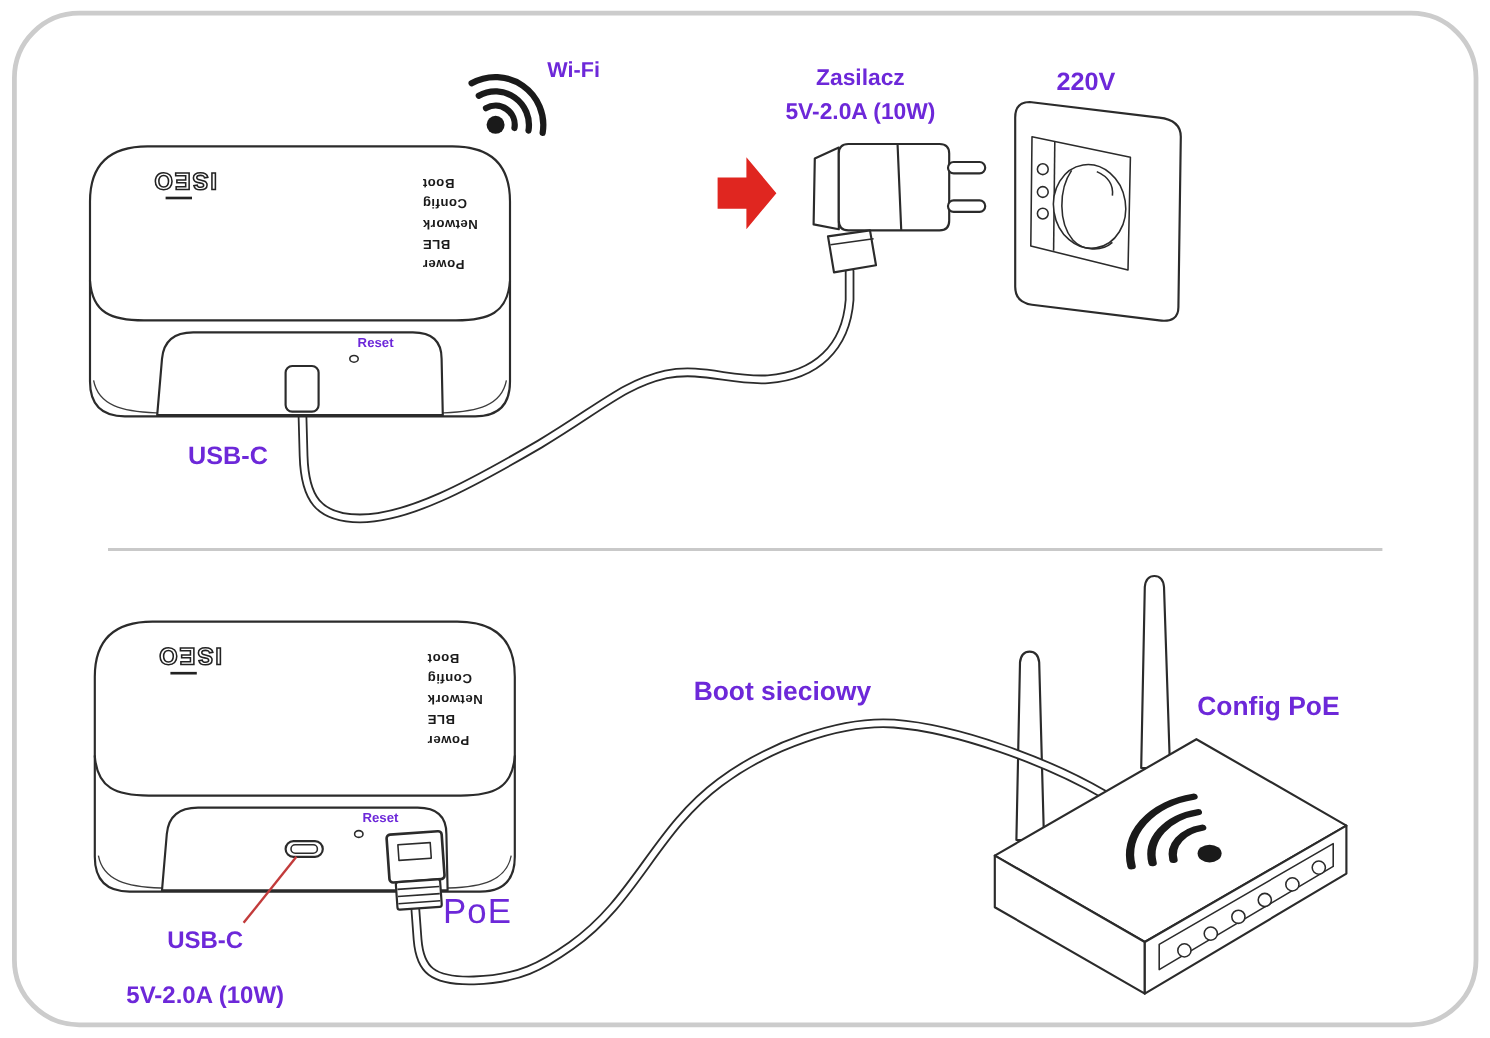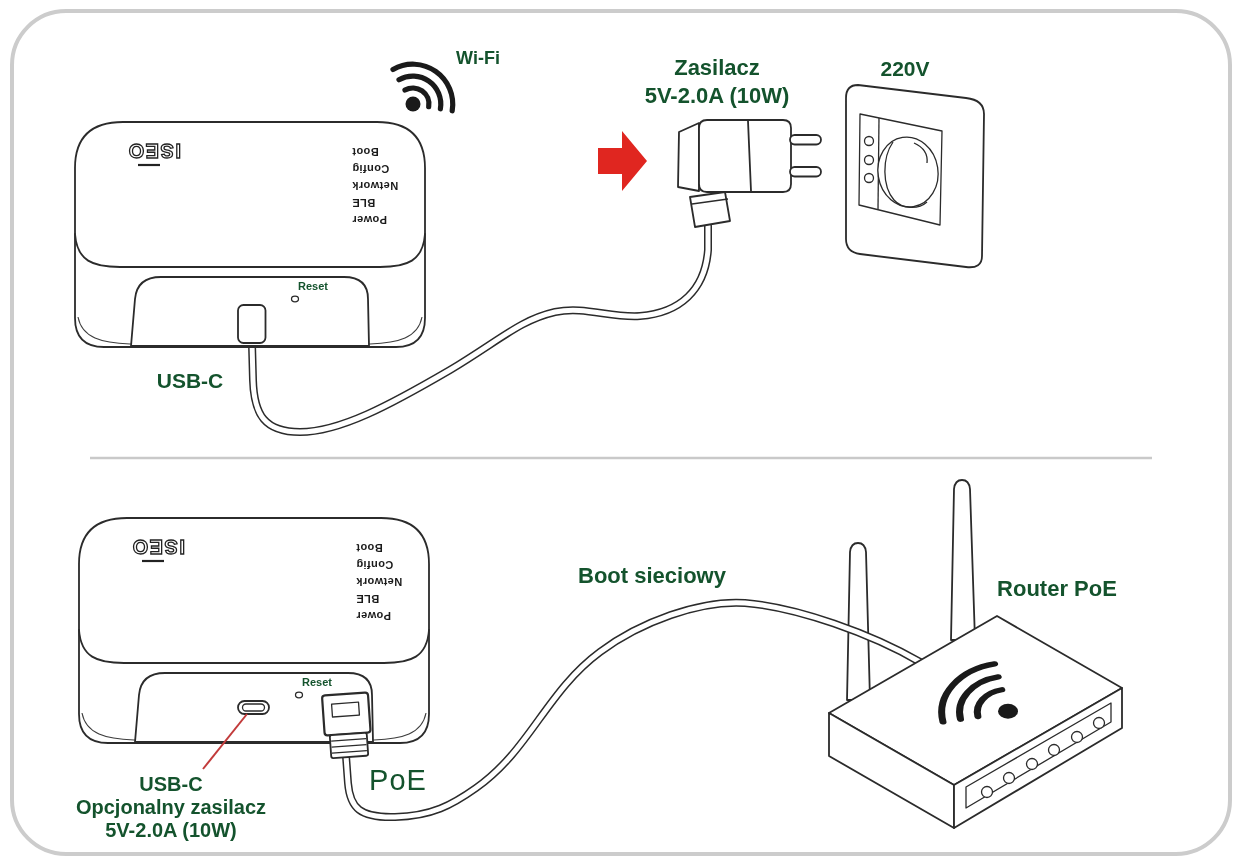--- a/index.html
+++ b/index.html
@@ -18,25 +18,25 @@
   .n{fill:none;}
   .thin{stroke:#3d3d3d;stroke-width:1.1;fill:none;}
   .cable-outer{fill:none;stroke:#2b2b2b;stroke-width:8;stroke-linecap:round;}
   .cable-inner{fill:none;stroke:#ffffff;stroke-width:5;stroke-linecap:round;}
   .wifi{fill:none;stroke:#1a1a1a;stroke-width:5.2;stroke-linecap:round;}
   .wifi-r{fill:none;stroke:#1a1a1a;stroke-width:7;stroke-linecap:round;}
   .logo{font-family:"Liberation Sans",sans-serif;font-size:20px;font-weight:800;
         letter-spacing:1.5px;fill:#ffffff;stroke:#222222;stroke-width:1.3px;}
   .logoline{stroke:#222;stroke-width:2.2;}
   
-  .lbl{position:absolute;transform:translateX(-50%);white-space:nowrap;color:#14532d;}
+  .lbl{position:absolute;transform:translateX(-50%);white-space:nowrap;color:#6d28d9;}
   .b22{font-size:22px;font-weight:700;}
   .b21{font-size:21px;font-weight:700;}
   .b20{font-size:20px;font-weight:700;}
-  .b19{font-size:22px;font-weight:700;}
+  .b19{font-size:19px;font-weight:700;}
   .b18{font-size:18px;font-weight:700;}
   .b13{font-size:11px;font-weight:700;margin-left:19px;}
   .poe{font-size:29px;font-weight:400;letter-spacing:1px;}
   .leds{
     position:absolute;width:56px;color:#1a1a1a;
     font-size:11px;font-weight:700;letter-spacing:.4px;line-height:17px;
     text-align:right;transform:rotate(180deg);
   }
 </style>
 </head>
@@ -161,29 +161,28 @@
 
   <div class="leds" style="left:352px;top:143px;">
     <div>Power</div>
     <div>BLE</div>
     <div>Network</div>
     <div>Config</div>
     <div>Boot</div>
   </div>
 
   <div class="lbl b22" style="left:652px;top:563px;">Boot sieciowy</div>
-  <div class="lbl b22" style="left:1057px;top:576px;">Router PoE</div>
-  <div class="lbl poe" style="left:398px;top:764px;">PoE</div>
+  <div class="lbl b22" style="left:1057px;top:576px;">Config PoE</div>
+  <div class="lbl poe" style="left:398px;top:744px;">PoE</div>
   <div class="lbl b13" style="left:298px;top:676px;">Reset</div>
 
   <div class="leds" style="left:356px;top:539px;">
     <div>Power</div>
     <div>BLE</div>
     <div>Network</div>
     <div>Config</div>
     <div>Boot</div>
   </div>
 
   <div class="lbl b20" style="left:171px;top:773px;">USB-C</div>
-  <div class="lbl b20" style="left:171px;top:796px;">Opcjonalny zasilacz</div>
   <div class="lbl b20" style="left:171px;top:819px;">5V-2.0A (10W)</div>
 
 </div>
 
 </body></html>

